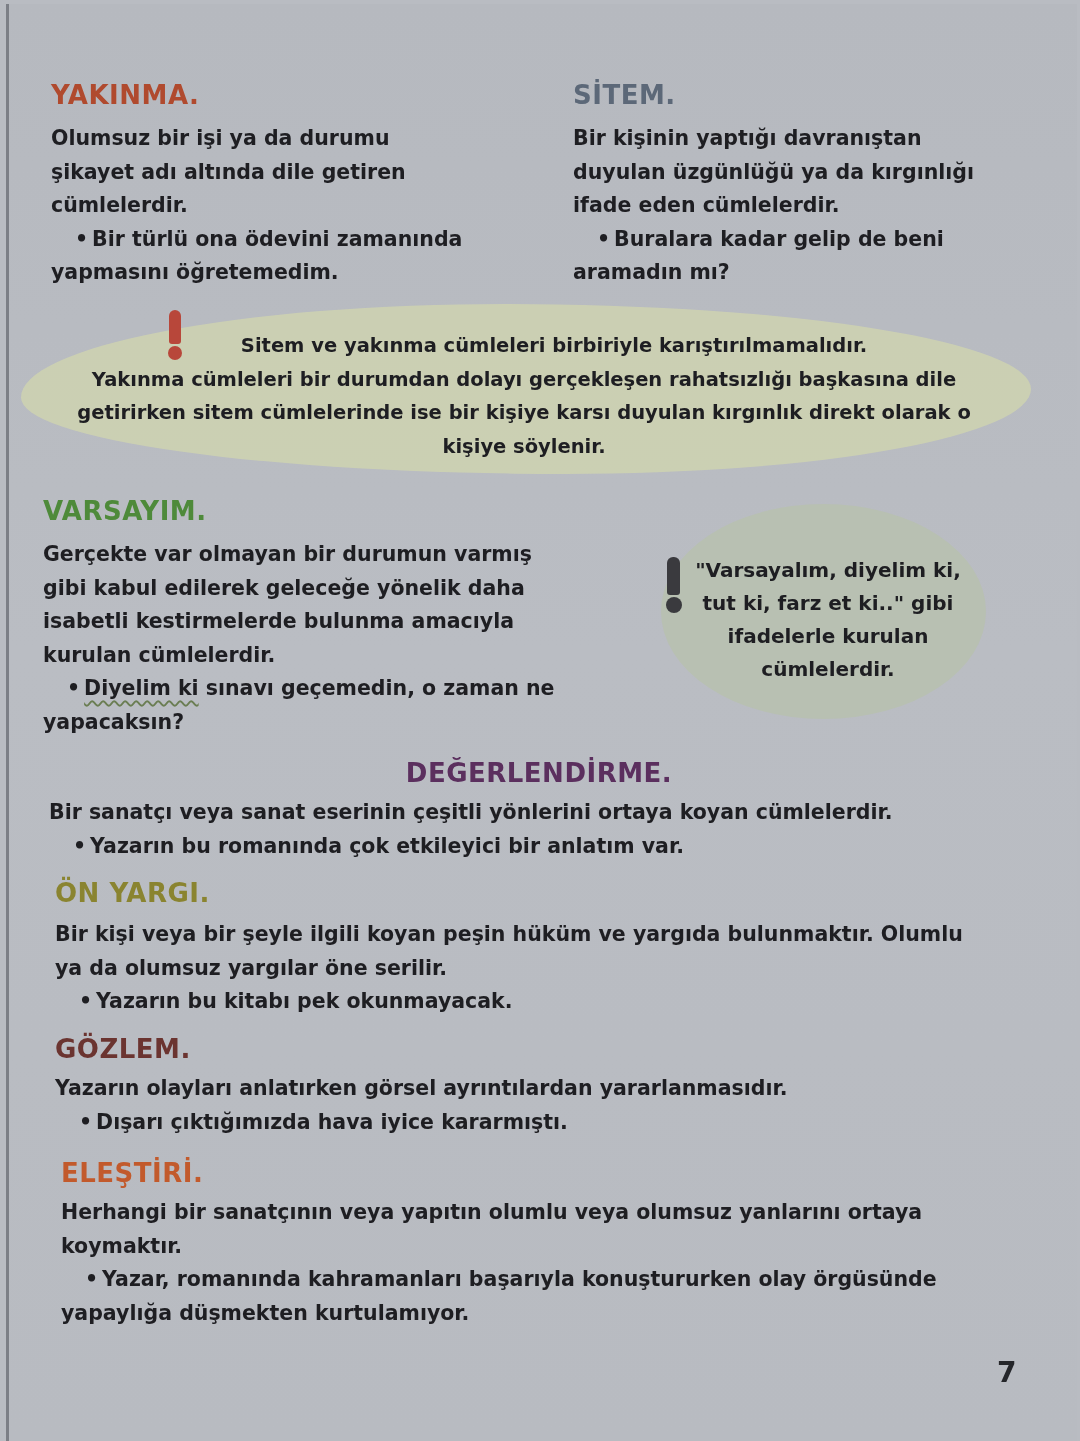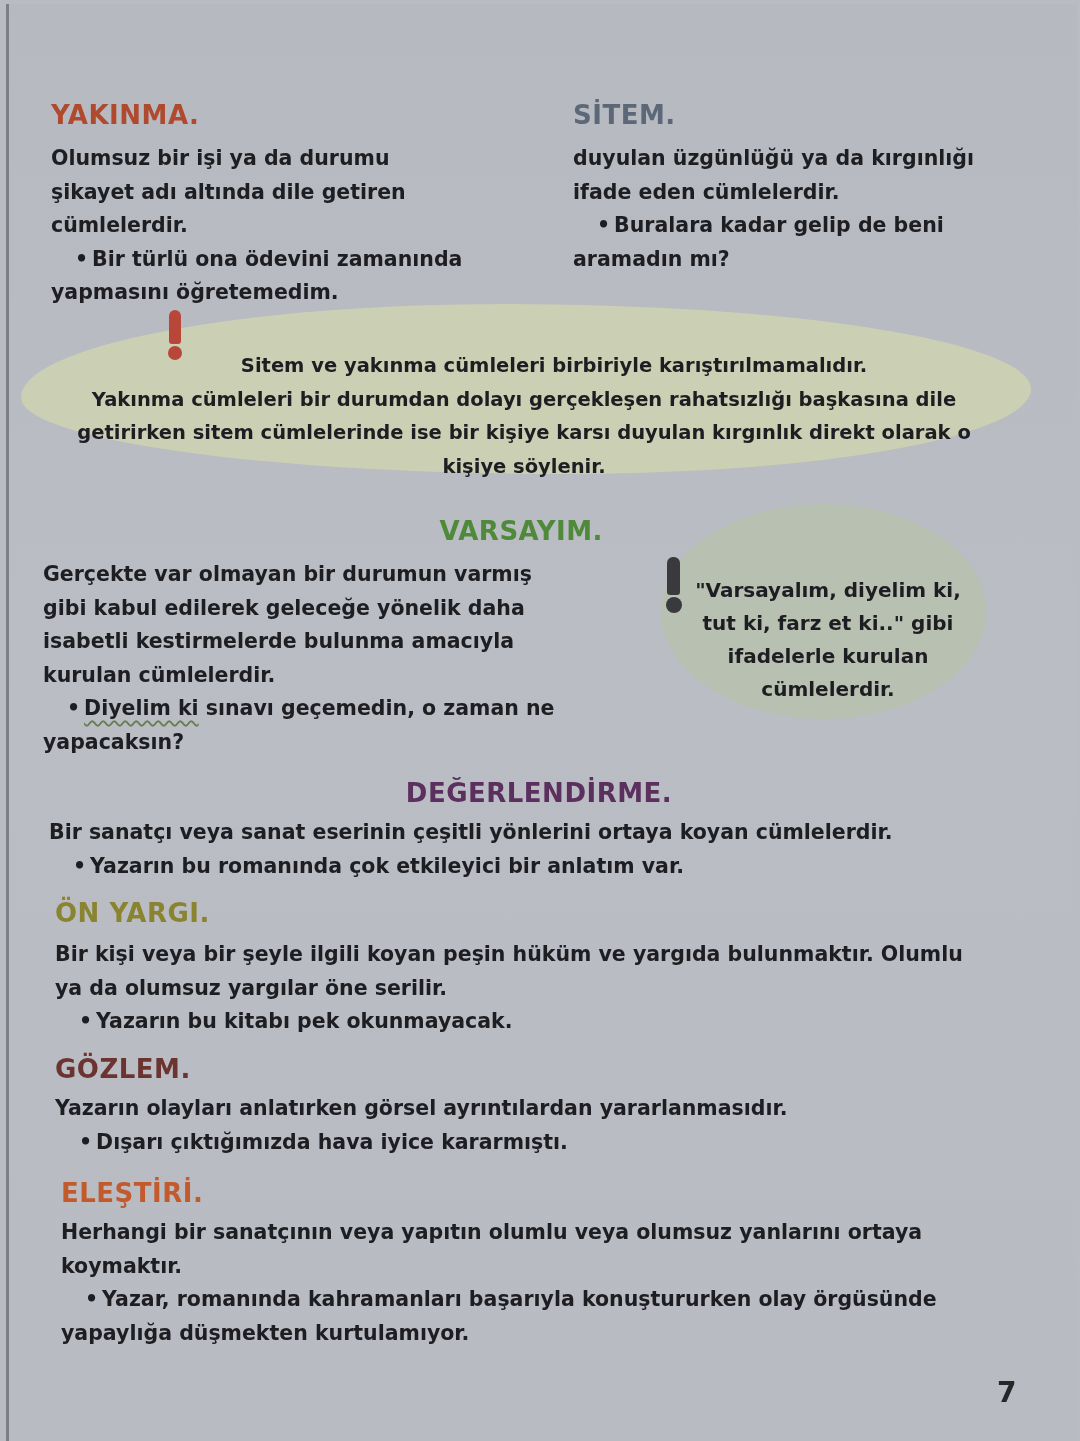--- a/index.html
+++ b/index.html
@@ -17,21 +17,21 @@
     }
     .page {
       position: absolute;
       left: 6px;
       top: 4px;
       width: 1068px;
       height: 1437px;
       background: linear-gradient(180deg, #b6b9bf 0%, #babdc3 45%, #b8bbc1 100%);
       border-left: 3px solid #7c7f86;
     }
-    .abs { position: absolute; margin-top: 20px; }
+    .abs { position: absolute; }
     .title {
       font-family: "DejaVu Sans", sans-serif;
       font-weight: bold;
       font-size: 26px;
       letter-spacing: 0.5px;
       line-height: 30px;
       white-space: nowrap;
     }
     .text {
       font-family: "DejaVu Sans", sans-serif;
@@ -94,41 +94,42 @@
       <span class="line">şikayet adı altında dile getiren</span>
       <span class="line">cümlelerdir.</span>
       <span class="line indent bullet">Bir türlü ona ödevini zamanında</span>
       <span class="line">yapmasını öğretemedim.</span>
     </div>
   </div>
 
   <div class="abs" style="left:564px; top:76px; width:480px;">
     <div class="title" style="color:#5c6878;">SİTEM.</div>
     <div class="text" style="margin-top:12px;">
+      <span class="line">Bir kişinin yaptığı davranıştan</span>
       <span class="line">duyulan üzgünlüğü ya da kırgınlığı</span>
       <span class="line">ifade eden cümlelerdir.</span>
       <span class="line indent bullet">Buralara kadar gelip de beni</span>
       <span class="line">aramadın mı?</span>
     </div>
   </div>
 
   <div class="blob" style="left:12px; top:300px; width:1010px; height:170px; border-radius:48% 52% 46% 54% / 55% 50% 50% 45%;"></div>
   <div class="excl" style="left:160px; top:306px;">
     <div class="bar" style="background:#b8473a;"></div>
     <div class="dot" style="background:#b8473a;"></div>
   </div>
   <div class="abs text center" style="left:20px; top:325px; width:990px; font-size:19.5px; line-height:33.5px;">
     <span class="line" style="padding-left:60px; text-align:center;">Sitem ve yakınma cümleleri birbiriyle karıştırılmamalıdır.</span>
     <span class="line">Yakınma cümleleri bir durumdan dolayı gerçekleşen rahatsızlığı başkasına dile</span>
     <span class="line">getirirken sitem cümlelerinde ise bir kişiye karsı duyulan kırgınlık direkt olarak o</span>
     <span class="line">kişiye söylenir.</span>
   </div>
 
   <div class="abs" style="left:34px; top:492px; width:560px;">
-    <div class="title" style="color:#4e8a3a;text-align:right;">VARSAYIM.</div>
+    <div class="title" style="color:#4e8a3a;">VARSAYIM.</div>
     <div class="text" style="margin-top:12px;">
       <span class="line">Gerçekte var olmayan bir durumun varmış</span>
       <span class="line">gibi kabul edilerek geleceğe yönelik daha</span>
       <span class="line">isabetli kestirmelerde bulunma amacıyla</span>
       <span class="line">kurulan cümlelerdir.</span>
       <span class="line indent bullet"><span class="wavy">Diyelim ki</span><span> sınavı geçemedin, o zaman ne</span></span>
       <span class="line">yapacaksın?</span>
     </div>
   </div>
 

